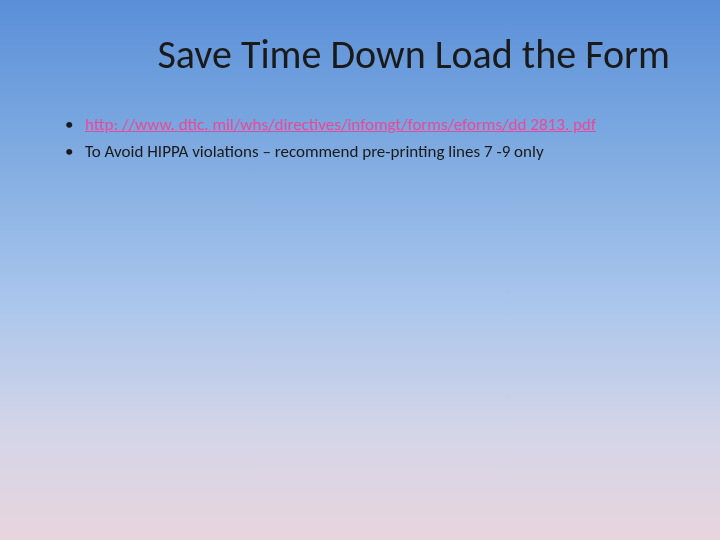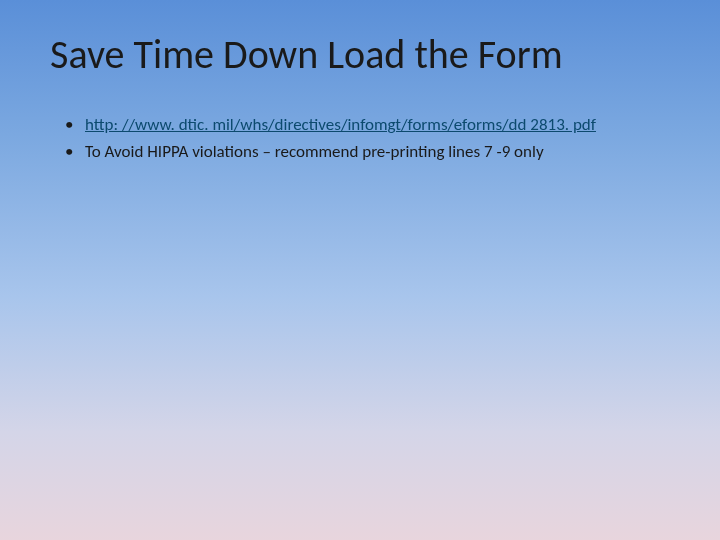--- a/index.html
+++ b/index.html
@@ -17,21 +17,21 @@
     }
     .slide {
       width: 100%;
       height: 100%;
       padding: 30px 50px;
     }
     .title {
       font-size: 40px;
       font-weight: 400;
       color: #1a1a1a;
-      text-align: left;
+      text-align: right;
       margin-bottom: 35px;
       letter-spacing: 0px;
     }
     .bullet-list {
       list-style: none;
       padding-left: 15px;
     }
     .bullet-item {
       position: relative;
       padding-left: 20px;
@@ -42,21 +42,21 @@
     }
     .bullet-item::before {
       content: "•";
       position: absolute;
       left: 0;
       top: 0;
       color: #1a1a1a;
       font-size: 17px;
     }
     .link-text {
-      color: #0c4a6e;
+      color: #ec4899;
       text-decoration: underline;
     }
   </style>
 </head>
 <body>
 
 <div class="slide">
   <h1 class="title">Save Time Down Load the Form</h1>
   <ul class="bullet-list">
     <li class="bullet-item">

